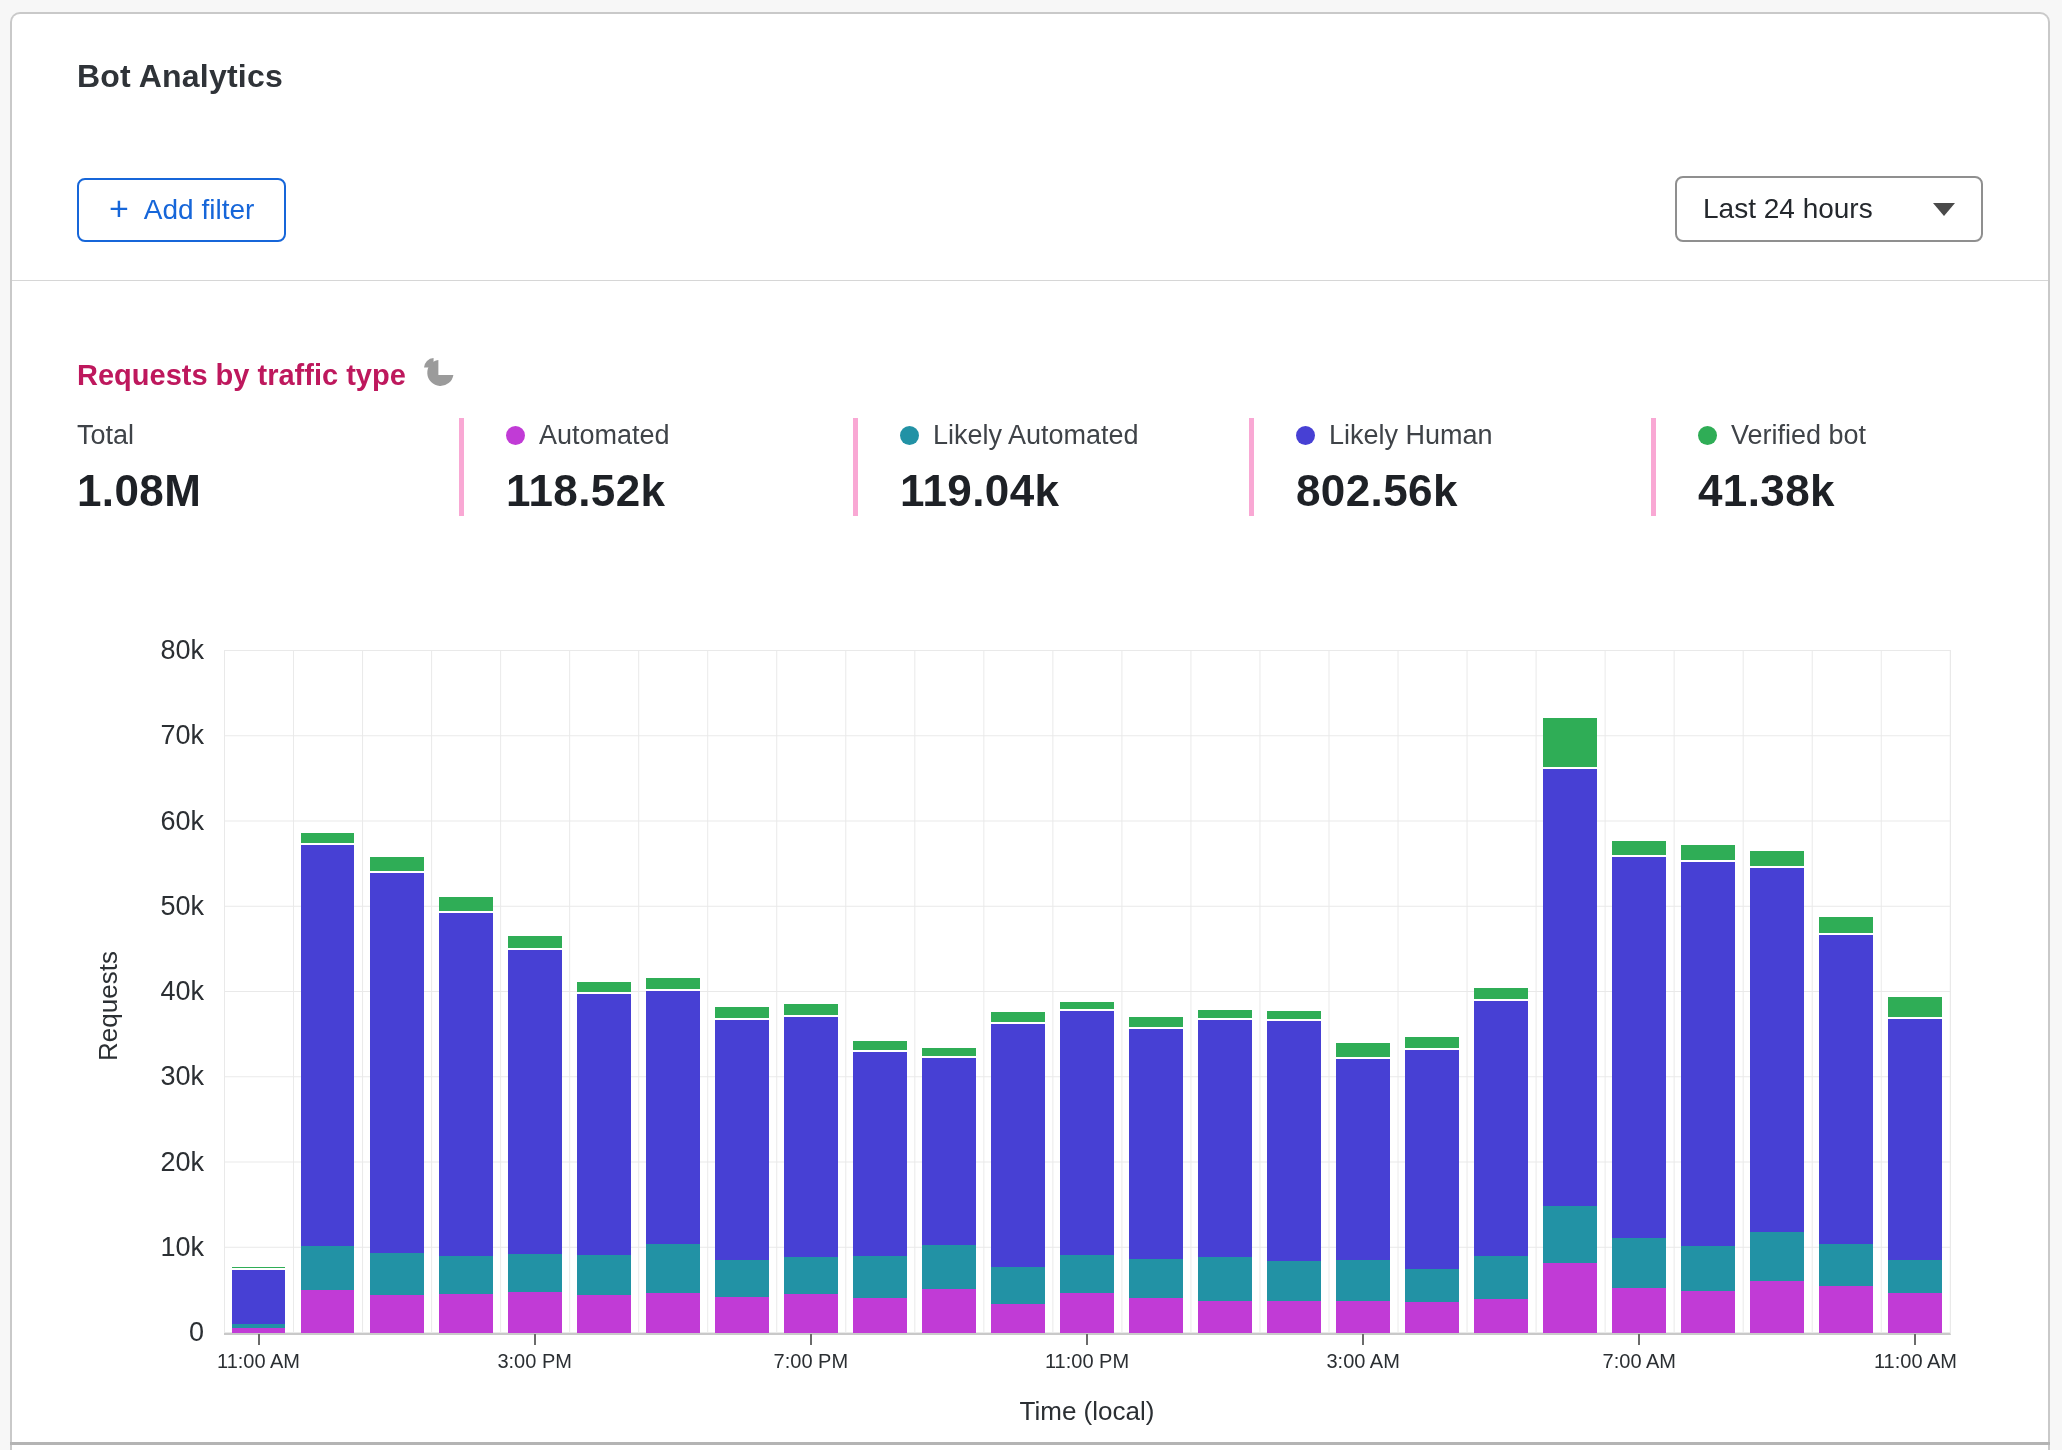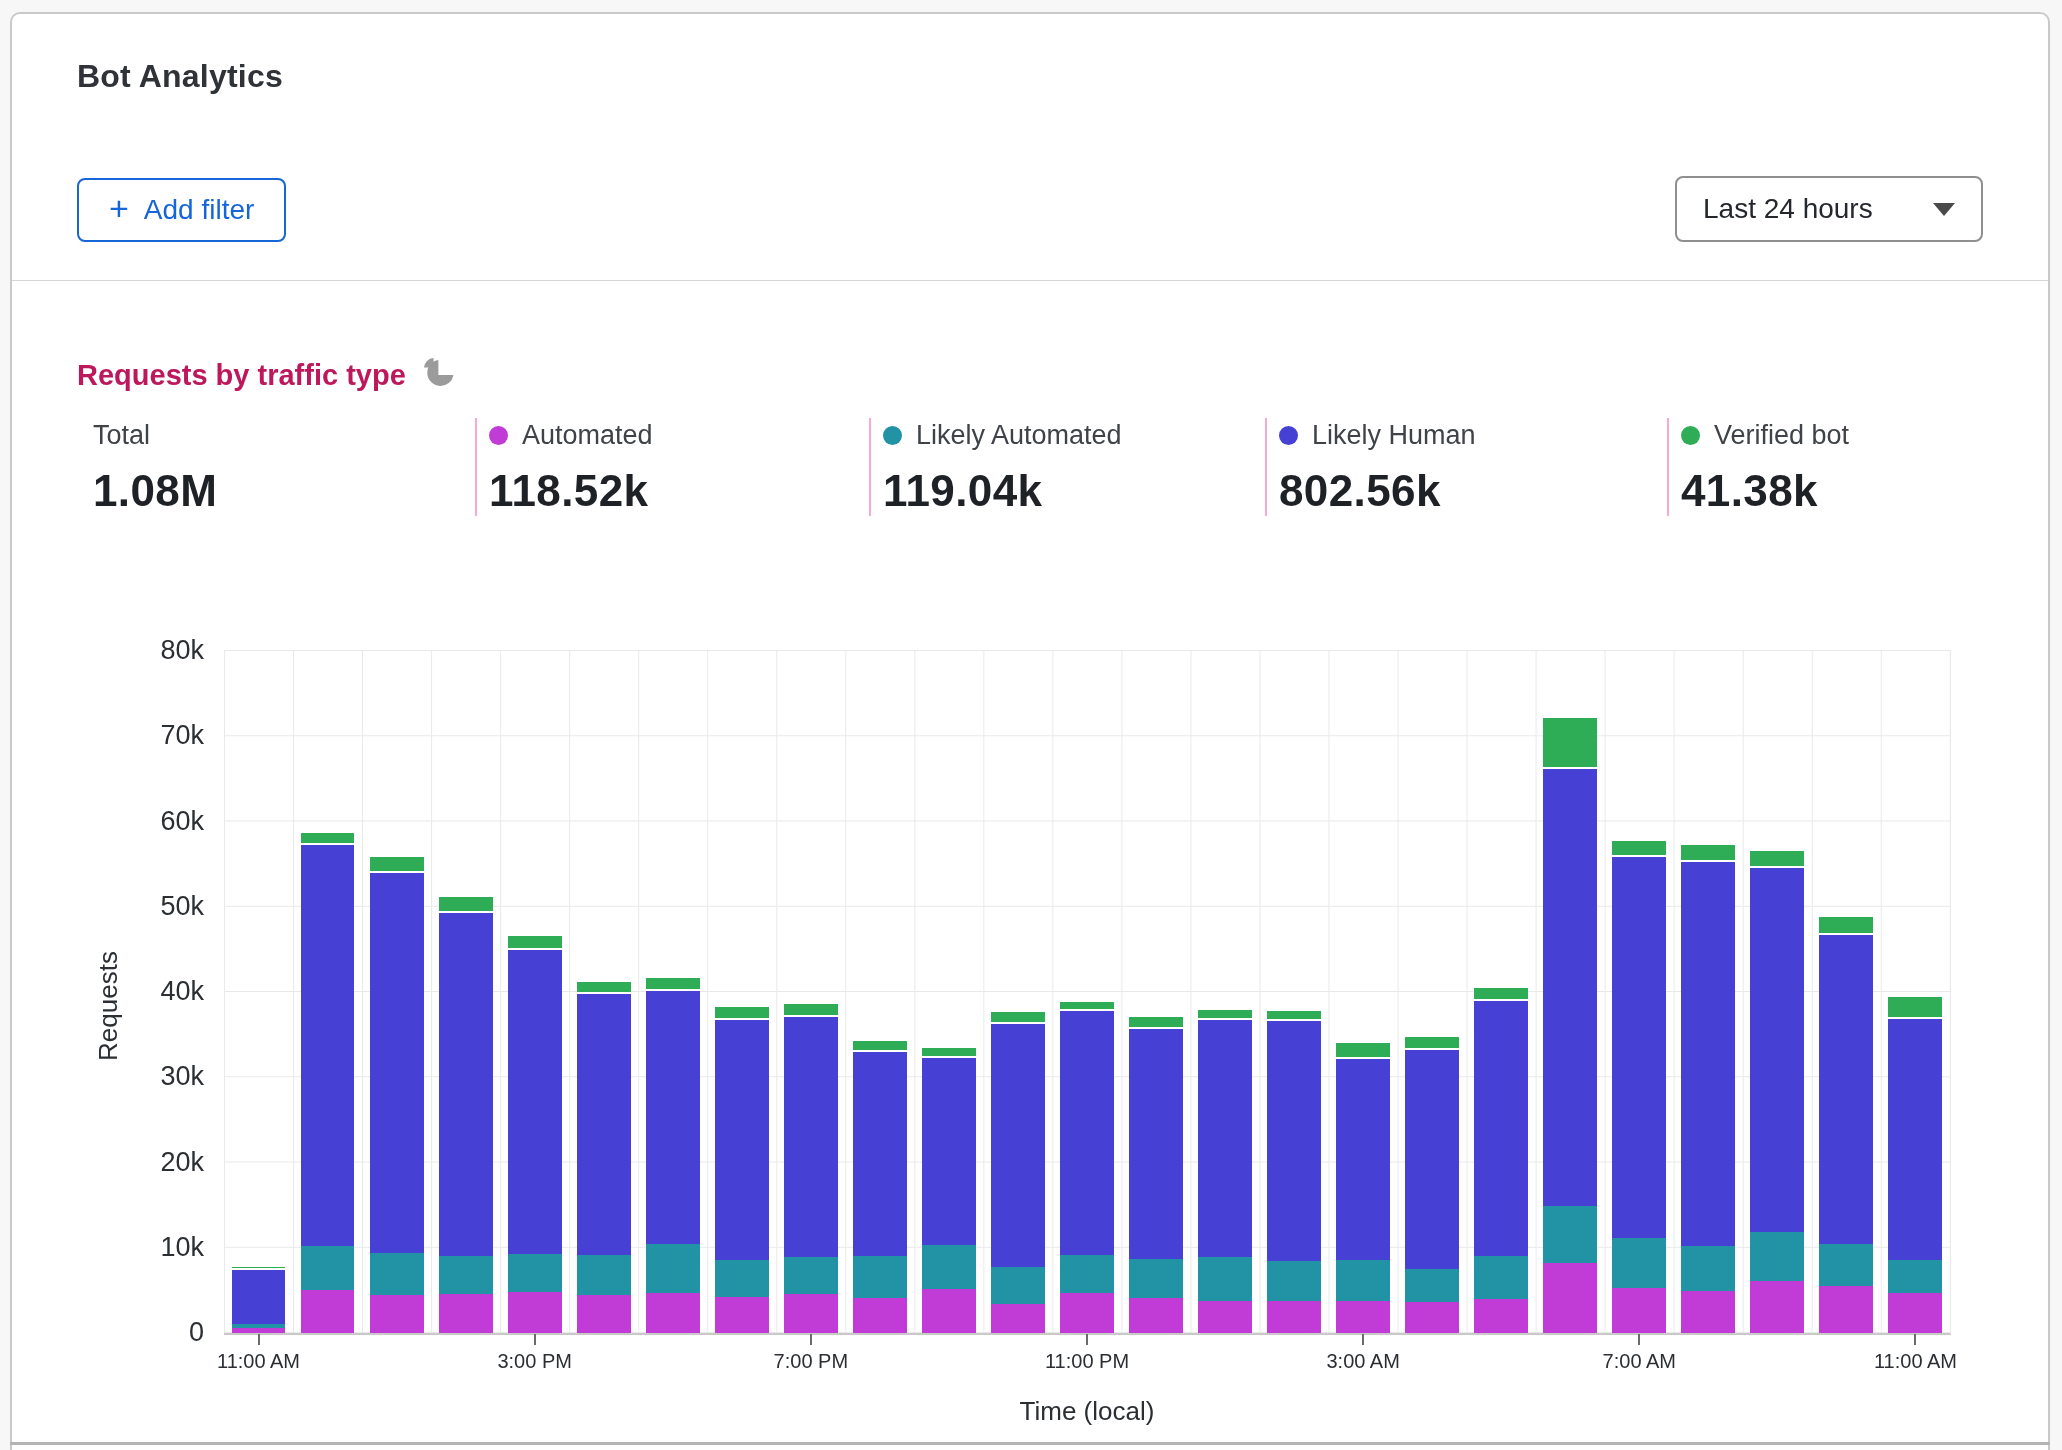--- a/index.html
+++ b/index.html
@@ -27,23 +27,23 @@
   .range-select{
     position:absolute;top:162px;right:65px;width:308px;height:66px;border:2px solid #8f8f8f;border-radius:8px;
     display:flex;align-items:center;justify-content:space-between;padding:0 26px;box-sizing:border-box;
     font-size:28px;color:#24282d;background:#fff;cursor:pointer;
   }
   .caret{width:0;height:0;border-left:11px solid transparent;border-right:11px solid transparent;border-top:13px solid #4a4a4a;}
   .header-divider{position:absolute;left:0;top:266px;width:100%;height:1px;background:#d6d6d6;}
   
   .panel-title-row{position:absolute;left:65px;top:344px;display:flex;align-items:center;gap:18px;}
   .panel-title{font-size:29px;font-weight:700;color:#be185d;}
-  .stats{position:absolute;left:65px;top:404px;display:flex;align-items:flex-start;margin-left:16px;}
+  .stats{position:absolute;left:65px;top:404px;display:flex;align-items:flex-start;}
   .stat{box-sizing:border-box;padding-right:20px;}
-  .stat + .stat{border-left:2px solid #f9a8d4;padding-left:12px;}
+  .stat + .stat{border-left:5px solid #f9a8d4;padding-left:42px;}
   .stat-label{display:flex;align-items:center;gap:14px;font-size:27px;color:#3f4348;height:34px;}
   .dot{width:19px;height:19px;border-radius:50%;flex:0 0 auto;}
   .stat-value{margin-top:14px;font-size:44px;font-weight:700;color:#1e2126;letter-spacing:.4px;}
   
   .plot{
     position:absolute;left:212px;top:636px;width:1726px;height:682px;
     border-top:1px solid #e9e9e9;border-right:1px solid #e9e9e9;border-bottom:2px solid #c9c9c9;
     background-image:
       linear-gradient(to right,#e9e9e9 1px,transparent 1px),
       linear-gradient(to top,#e9e9e9 1px,transparent 1px);

